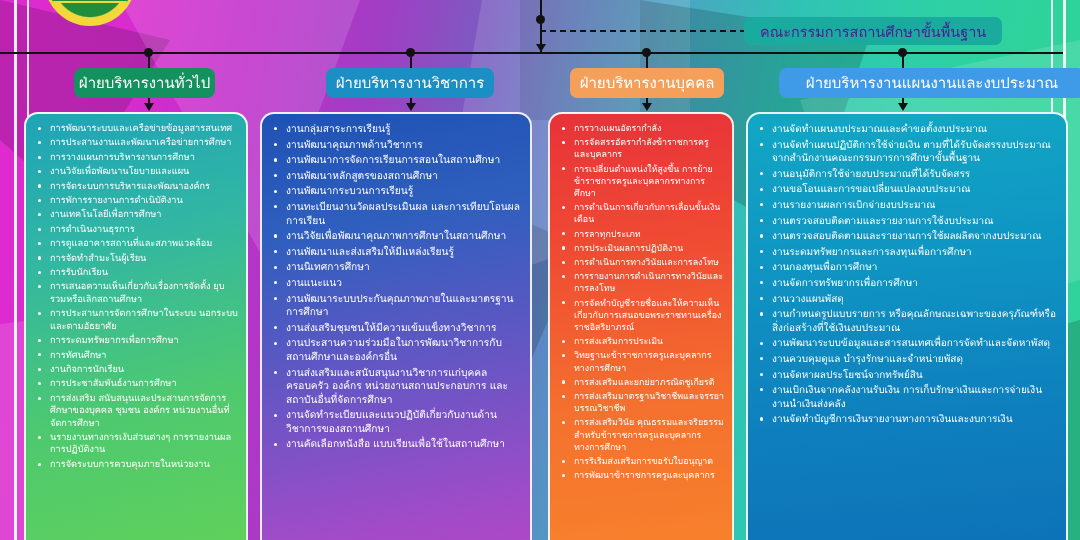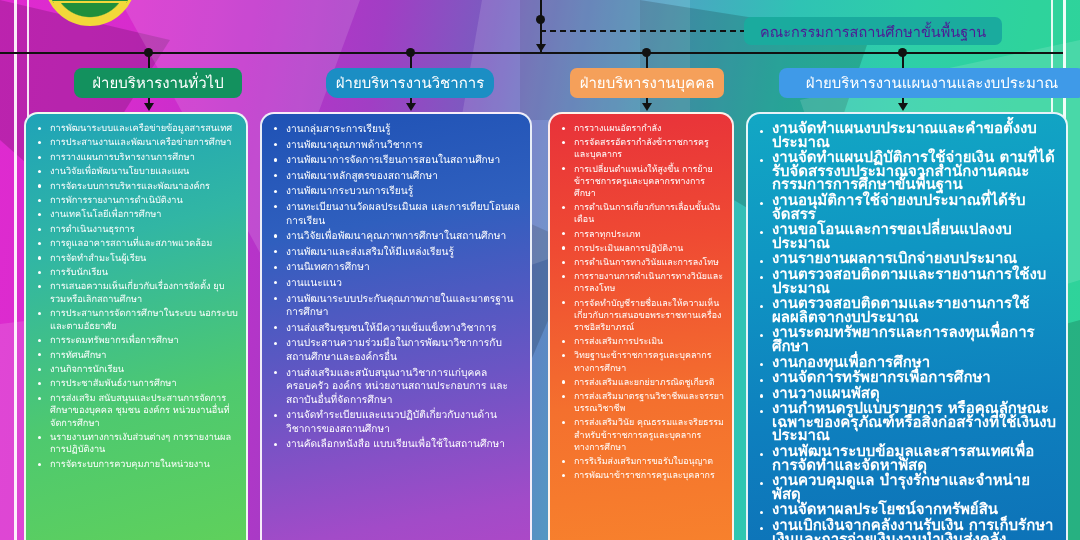--- a/index.html
+++ b/index.html
@@ -134,21 +134,21 @@
   #card-personnel {
     left:548px; width:186px;
     background:linear-gradient(175deg,#e8323a 0%,#ef4a33 28%,#f4702e 62%,#f8852c 100%);
   }
   #card-personnel li { font-size:8.9px; line-height:12.2px; }
 
   #card-budget {
     left:746px; width:322px;
     background:linear-gradient(175deg,#12a7c4 0%,#0f96c3 30%,#0e7fbe 65%,#0d6fb6 100%);
   }
-  #card-budget li { font-size:15px; line-height:13.6px;font-weight:bold; }
+  #card-budget li { font-size:10px; line-height:13.6px; }
 </style>
 </head>
 <body>
 
 <div id="bg">
   <div class="dark" style="left:0;top:0;width:170px;height:200px;clip-path:polygon(0 0,100% 20%,40% 100%,0 70%);"></div>
   <div class="light" style="left:120px;top:0;width:240px;height:260px;clip-path:polygon(0 0,100% 0,60% 100%);"></div>
   <div class="dark" style="left:300px;top:120px;width:280px;height:420px;clip-path:polygon(0 0,100% 30%,55% 100%,0 80%);"></div>
   <div class="light" style="left:430px;top:0;width:260px;height:300px;clip-path:polygon(20% 0,100% 0,100% 70%,0 100%);"></div>
   <div class="dark" style="left:640px;top:0;width:230px;height:240px;clip-path:polygon(0 0,100% 15%,70% 100%,0 60%);"></div>
@@ -189,24 +189,24 @@
 <div class="arrow" style="left:406px;top:103px;"></div>
 <div class="conn vline" style="left:646px;top:98px;height:8px;"></div>
 <div class="arrow" style="left:642px;top:103px;"></div>
 <div class="conn vline" style="left:902px;top:98px;height:8px;"></div>
 <div class="arrow" style="left:898px;top:103px;"></div>
 
 <div class="committee">
   <span>คณะกรรมการสถานศึกษาขั้นพื้นฐาน</span>
 </div>
 
-<div class="dept-head" id="head-general" style="left:74px;width:168px;background:#13915e;">
+<div class="dept-head" id="head-general" style="left:74px;width:141px;background:#13915e;">
     <span>ฝ่ายบริหารงานทั่วไป</span>
   </div>
-<div class="dept-head" id="head-academic" style="left:326px;width:168px;background:#1b8ec4;border-radius:12px;">
+<div class="dept-head" id="head-academic" style="left:326px;width:168px;background:#1b8ec4;">
     <span>ฝ่ายบริหารงานวิชาการ</span>
   </div>
 <div class="dept-head" id="head-personnel" style="left:570px;width:154px;background:#f5a05a;border-radius:7px;">
     <span>ฝ่ายบริหารงานบุคคล</span>
   </div>
 <div class="dept-head" id="head-budget" style="left:779px;width:306px;background:#3f9ae8;">
     <span>ฝ่ายบริหารงานแผนงานและงบประมาณ</span>
   </div>
 
 <div class="card" id="card-general">

